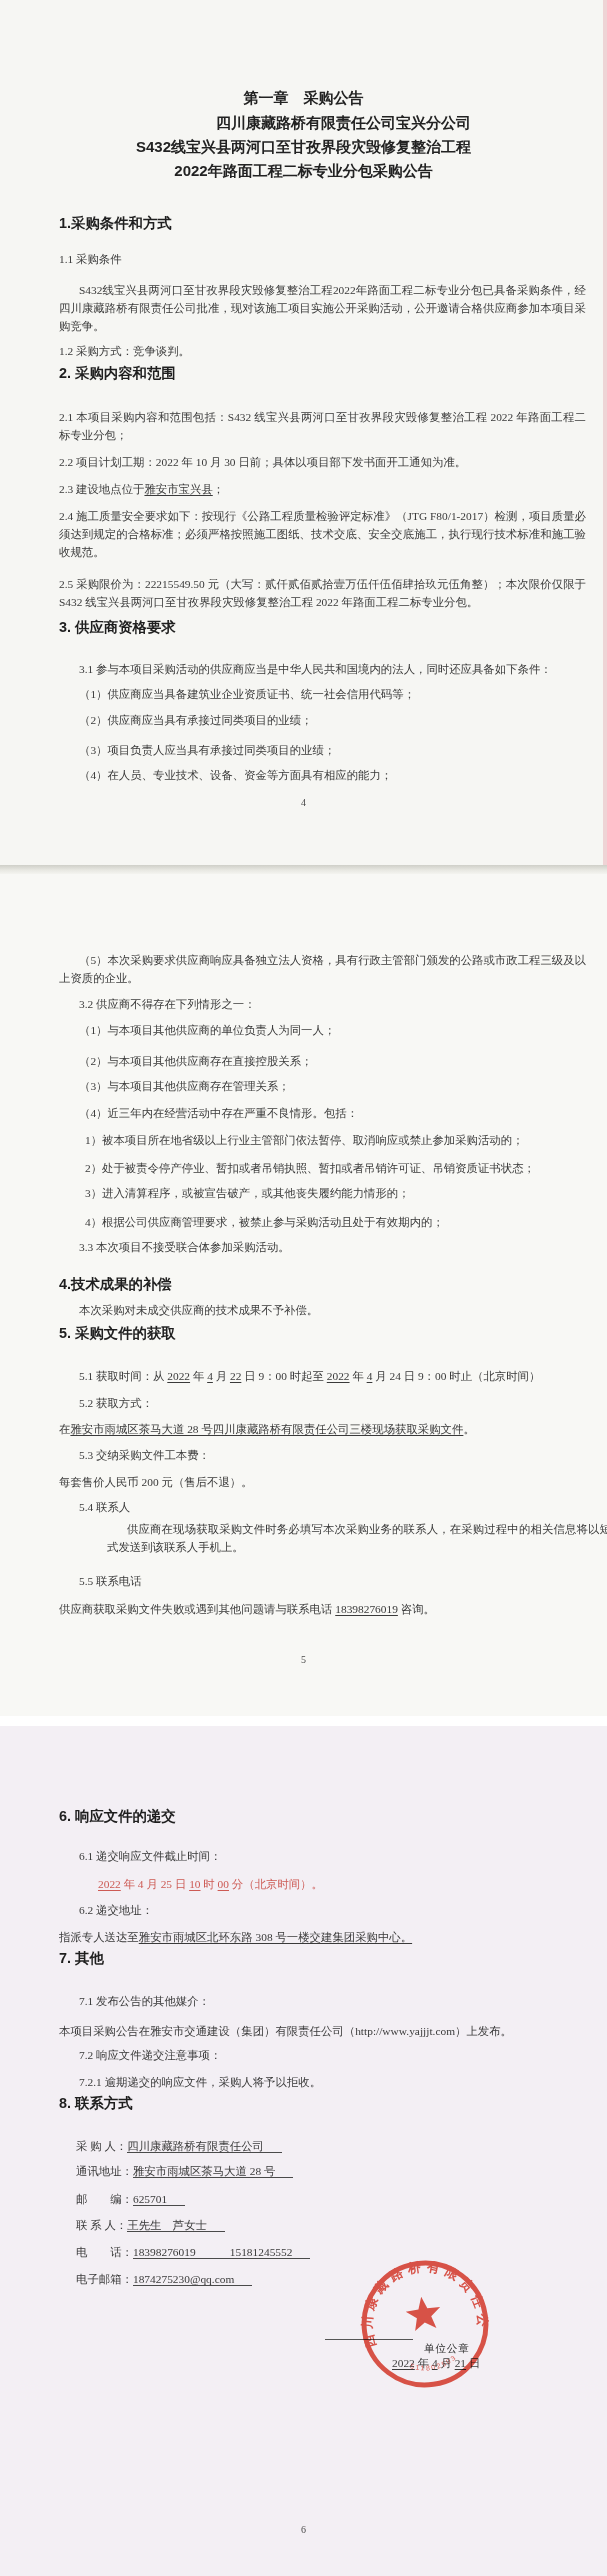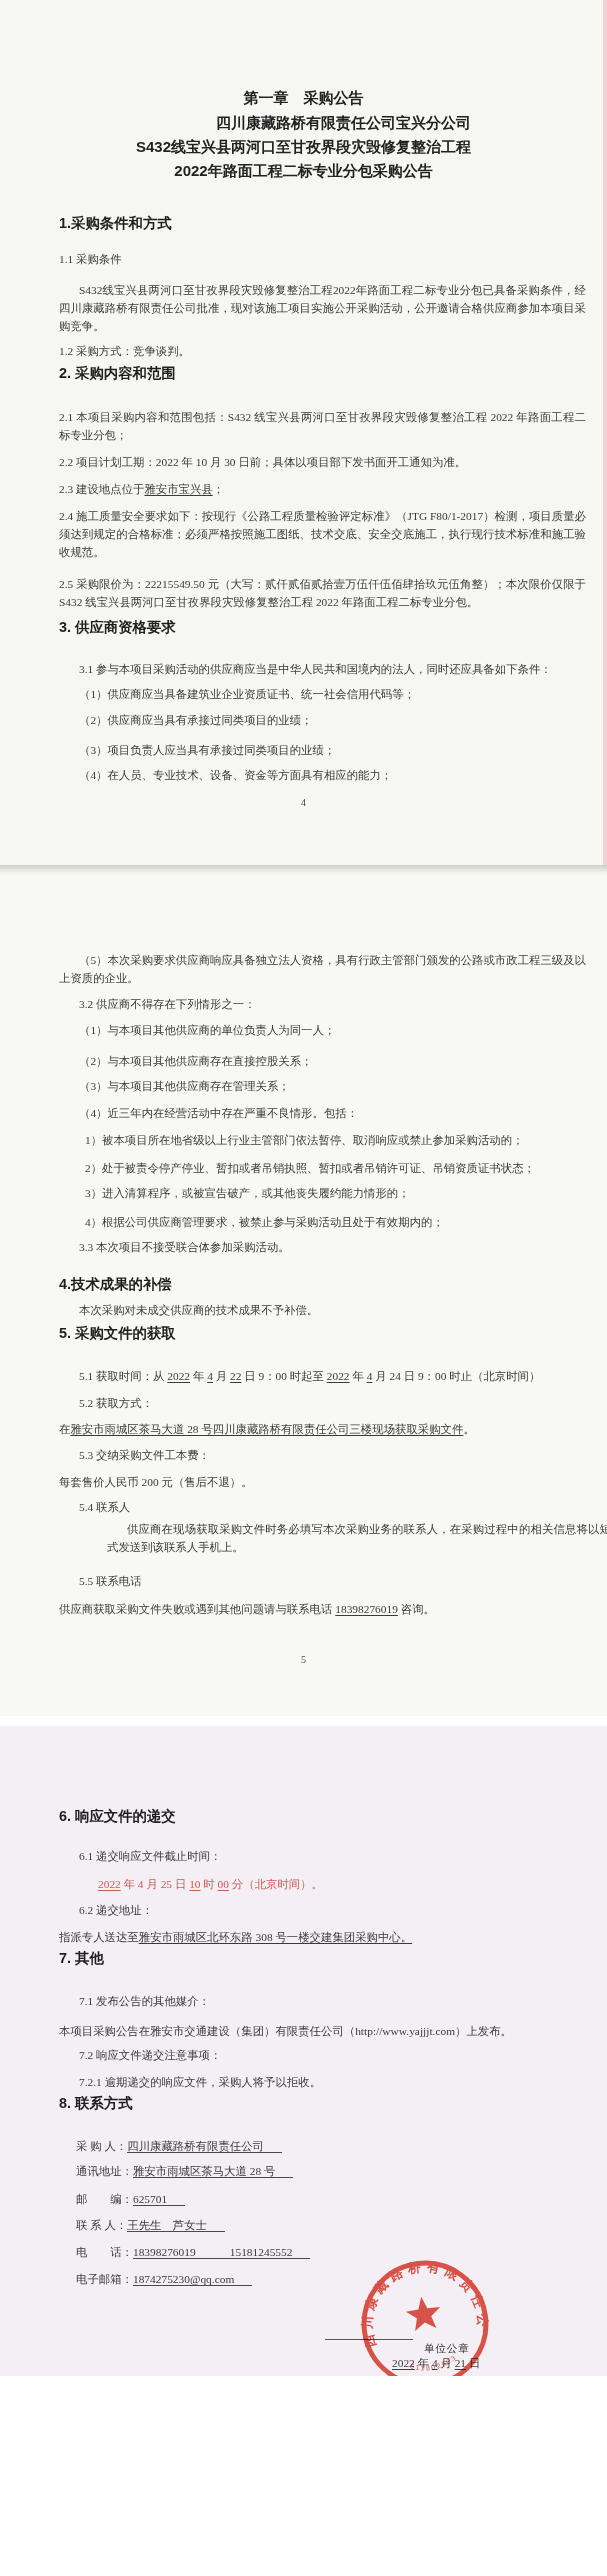--- a/index.html
+++ b/index.html
@@ -5,21 +5,21 @@
   html,body{margin:0;padding:0;}
   body{
     width:607px;height:2576px;position:relative;background:#ffffff;
     font-family:"Liberation Serif","DejaVu Serif",serif;overflow:hidden;
   }
   .sheet{position:absolute;left:0;width:607px;overflow:hidden;}
   .sheet-a{top:0;height:865px;background:#f6f6f3;}
   .band{position:absolute;left:0;top:865px;width:607px;height:9px;
         background:linear-gradient(180deg,#cfcfc8 0%,#e9e9e3 60%,#f4f4f0 100%);}
   .sheet-b{top:874px;height:842px;background:#f8f8f5;}
-  .sheet-c{top:1726px;height:650px;background:#f3eff4;}
+  .sheet-c{top:1726px;height:850px;background:#f3eff4;}
   .pinkedge{position:absolute;right:0;top:0;width:3.8px;height:100%;
             background:rgba(228,156,166,.38);}
   .p{position:absolute;left:59px;width:527px;margin:0;
      font:11.4px/18px "Liberation Serif","DejaVu Serif",serif;color:#3a3a3a;
      text-align:justify;}
   .ind{text-indent:20px;}
   .ind2{text-indent:26px;}
   .h{position:absolute;left:59px;margin:0;color:#1f1f1f;
      font-family:"Liberation Sans","DejaVu Sans",sans-serif;
      font-weight:bold;font-size:14.4px;line-height:20px;}

